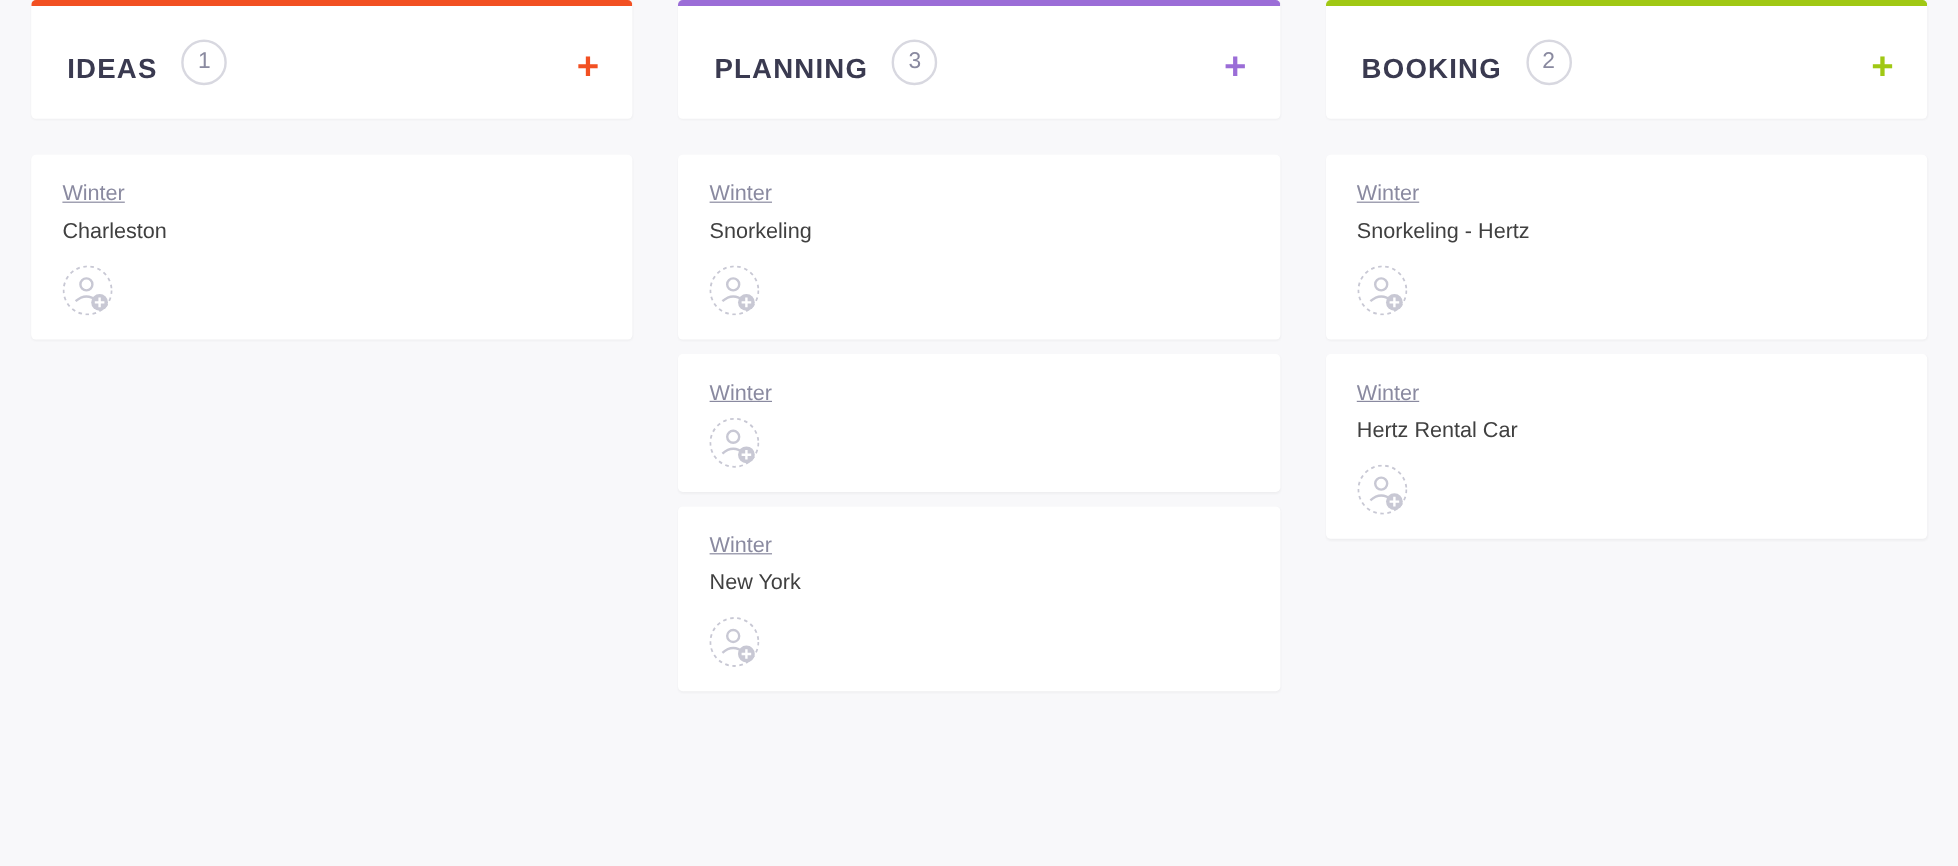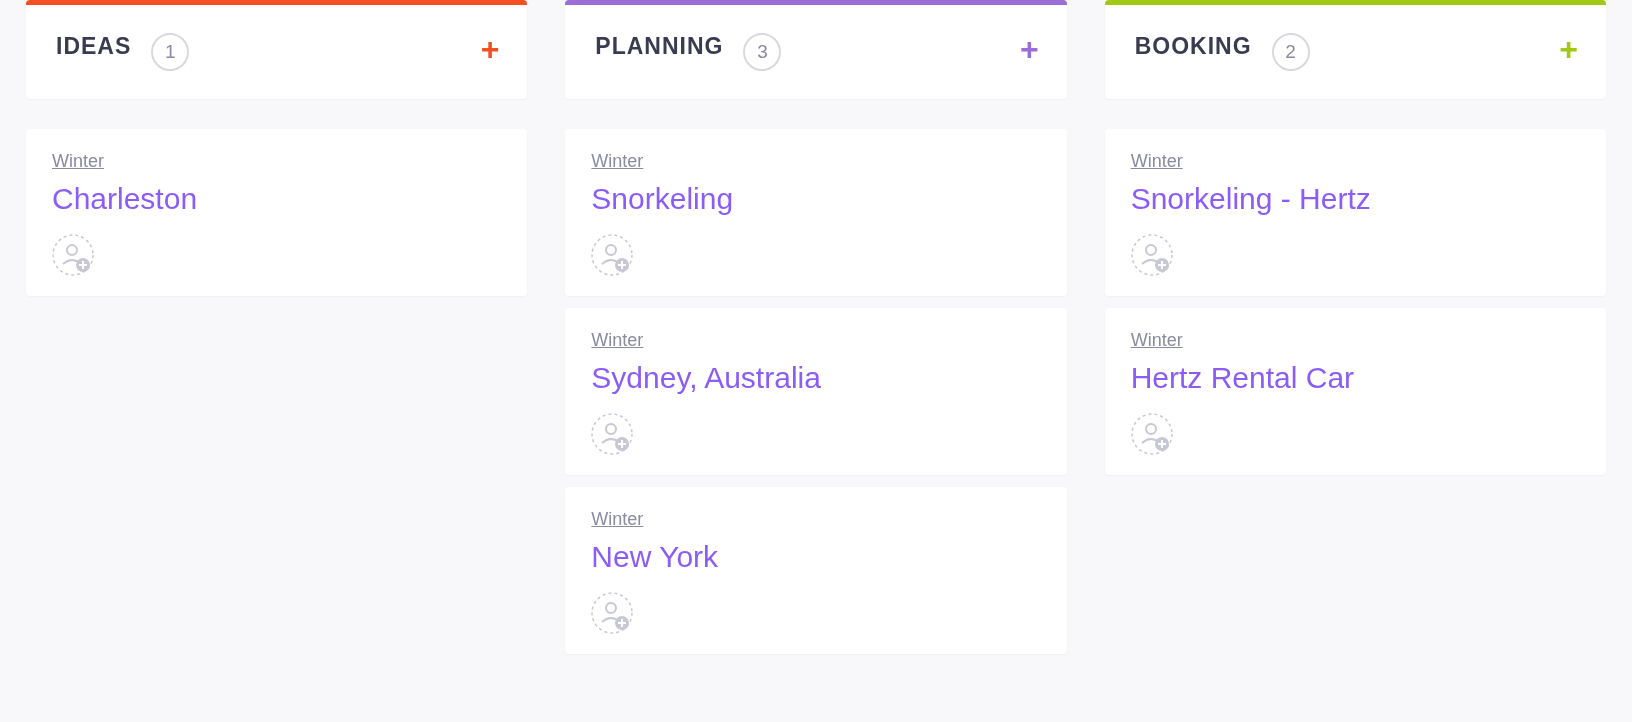--- a/index.html
+++ b/index.html
@@ -21,21 +21,21 @@
   }
   .column {
     flex: 1;
     min-width: 0;
   }
   .column-header {
     background: #ffffff;
     border-radius: 4px;
     padding: 28px 28px 28px 30px;
     display: flex;
-    align-items: flex-start;
+    align-items: flex-end;
     position: relative;
     border-top: 5px solid transparent;
     box-shadow: 0 1px 2px rgba(0,0,0,0.04);
   }
   .column-header.orange { border-top-color: #f25022; }
   .column-header.purple { border-top-color: #9b6dd7; }
   .column-header.green  { border-top-color: #a0c814; }
 
   .column-title {
     font-size: 23px;
@@ -81,22 +81,22 @@
     box-shadow: 0 1px 2px rgba(0,0,0,0.04);
     cursor: pointer;
   }
   .card-tag {
     font-size: 18px;
     color: #8a8aa0;
     margin-bottom: 10px;
     text-decoration: underline;
   }
   .card-title {
-    font-size: 30px;
-    color: #8b5cf6;
+    font-size: 18px;
+    color: #404040;
     font-weight: 400;
     margin-bottom: 18px;
   }
   .assign-icon {
     width: 42px;
     height: 42px;
     position: relative;
   }
   .assign-icon svg {
     display: block;
@@ -149,21 +149,20 @@
             <circle cx="21" cy="21" r="20" fill="none" stroke="#c8c8d4" stroke-width="1.5" stroke-dasharray="3,3"></circle>
             <circle cx="20" cy="16" r="5" fill="none" stroke="#c8c8d4" stroke-width="2"></circle>
             <path d="M11 30 Q20 22 29 30" fill="none" stroke="#c8c8d4" stroke-width="2"></path>
             <circle cx="31" cy="31" r="7" fill="#c8c8d4"></circle>
             <path d="M31 27 L31 35 M27 31 L35 31" stroke="#ffffff" stroke-width="2"></path>
           </svg>
         </div>
       </div>
       <div class="card">
         <div class="card-tag">Winter</div>
-        <div class="card-title">Sydney, Australia</div>
         <div class="assign-icon">
           <svg width="42" height="42" viewBox="0 0 42 42">
             <circle cx="21" cy="21" r="20" fill="none" stroke="#c8c8d4" stroke-width="1.5" stroke-dasharray="3,3"></circle>
             <circle cx="20" cy="16" r="5" fill="none" stroke="#c8c8d4" stroke-width="2"></circle>
             <path d="M11 30 Q20 22 29 30" fill="none" stroke="#c8c8d4" stroke-width="2"></path>
             <circle cx="31" cy="31" r="7" fill="#c8c8d4"></circle>
             <path d="M31 27 L31 35 M27 31 L35 31" stroke="#ffffff" stroke-width="2"></path>
           </svg>
         </div>
       </div>

